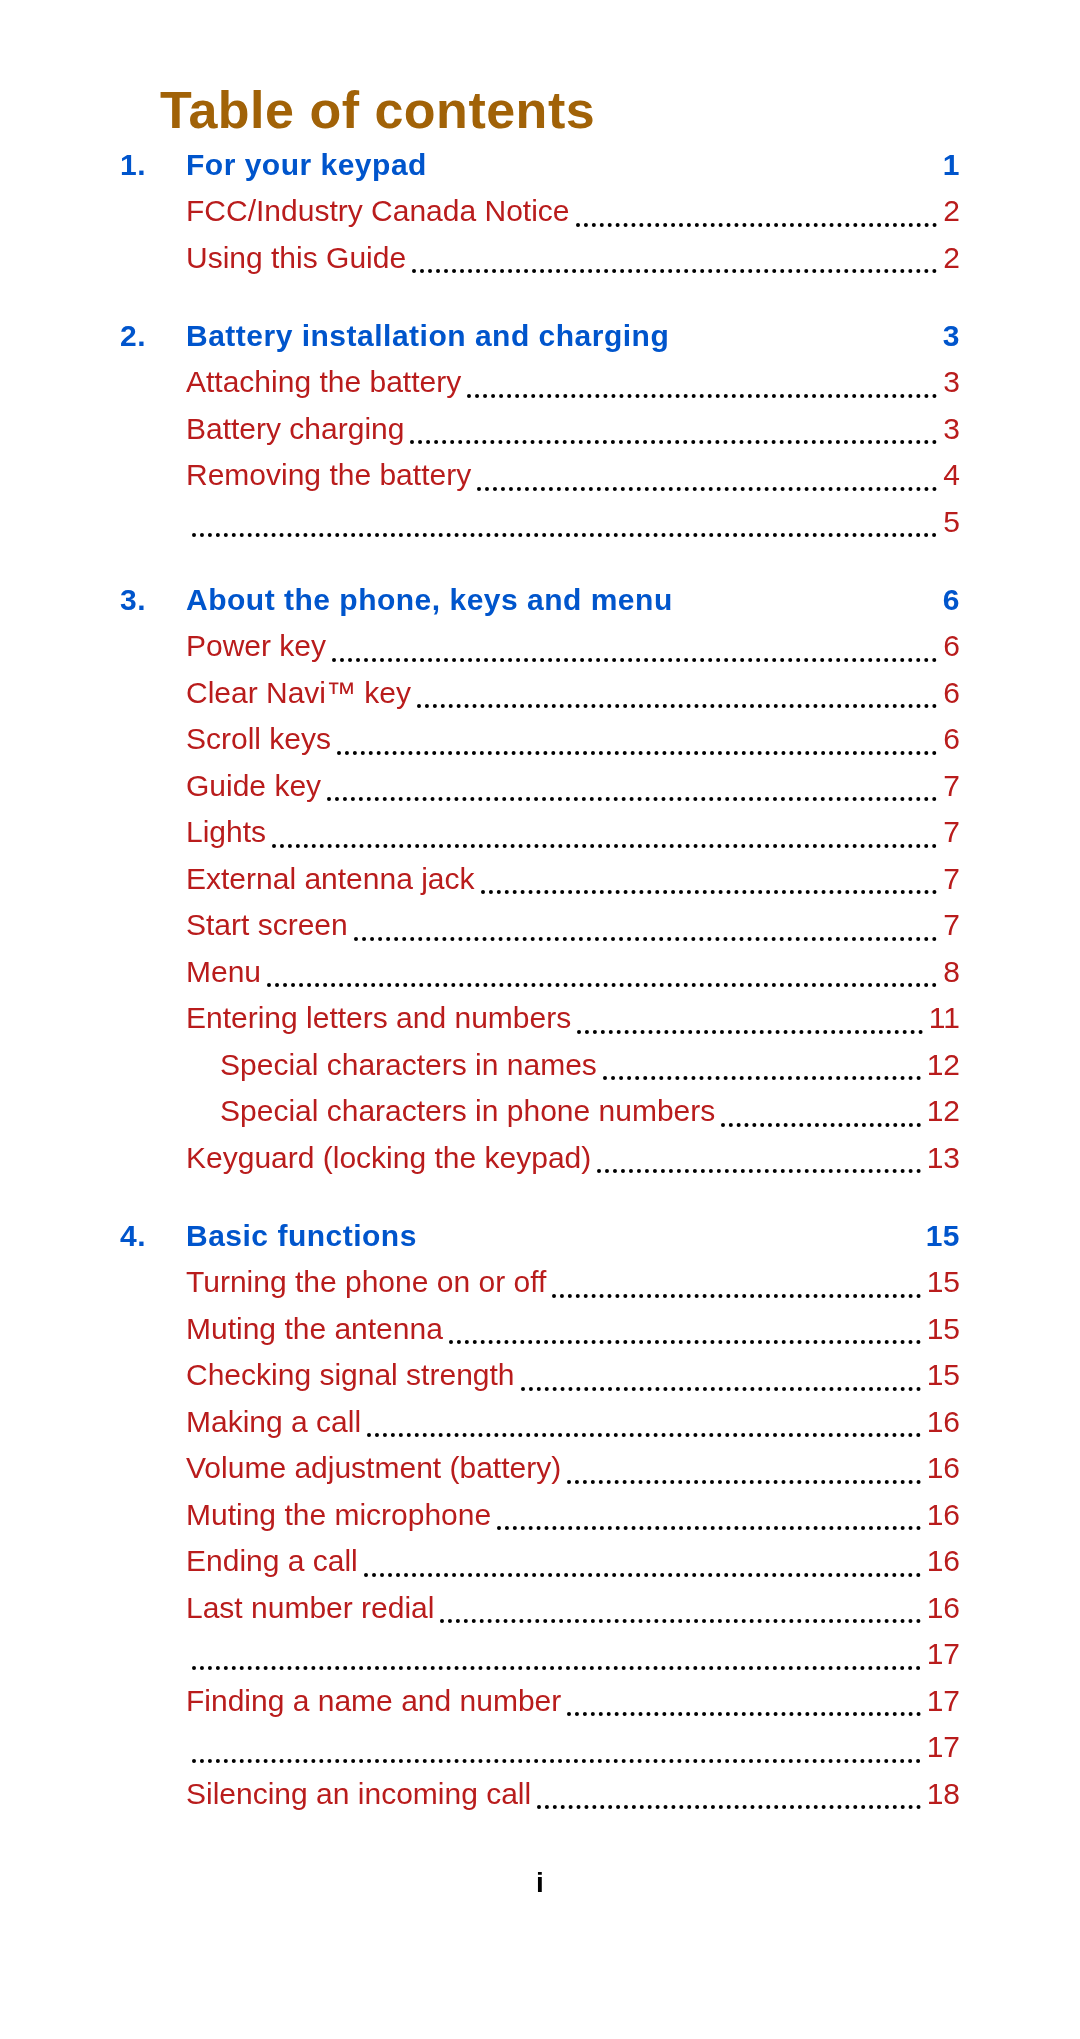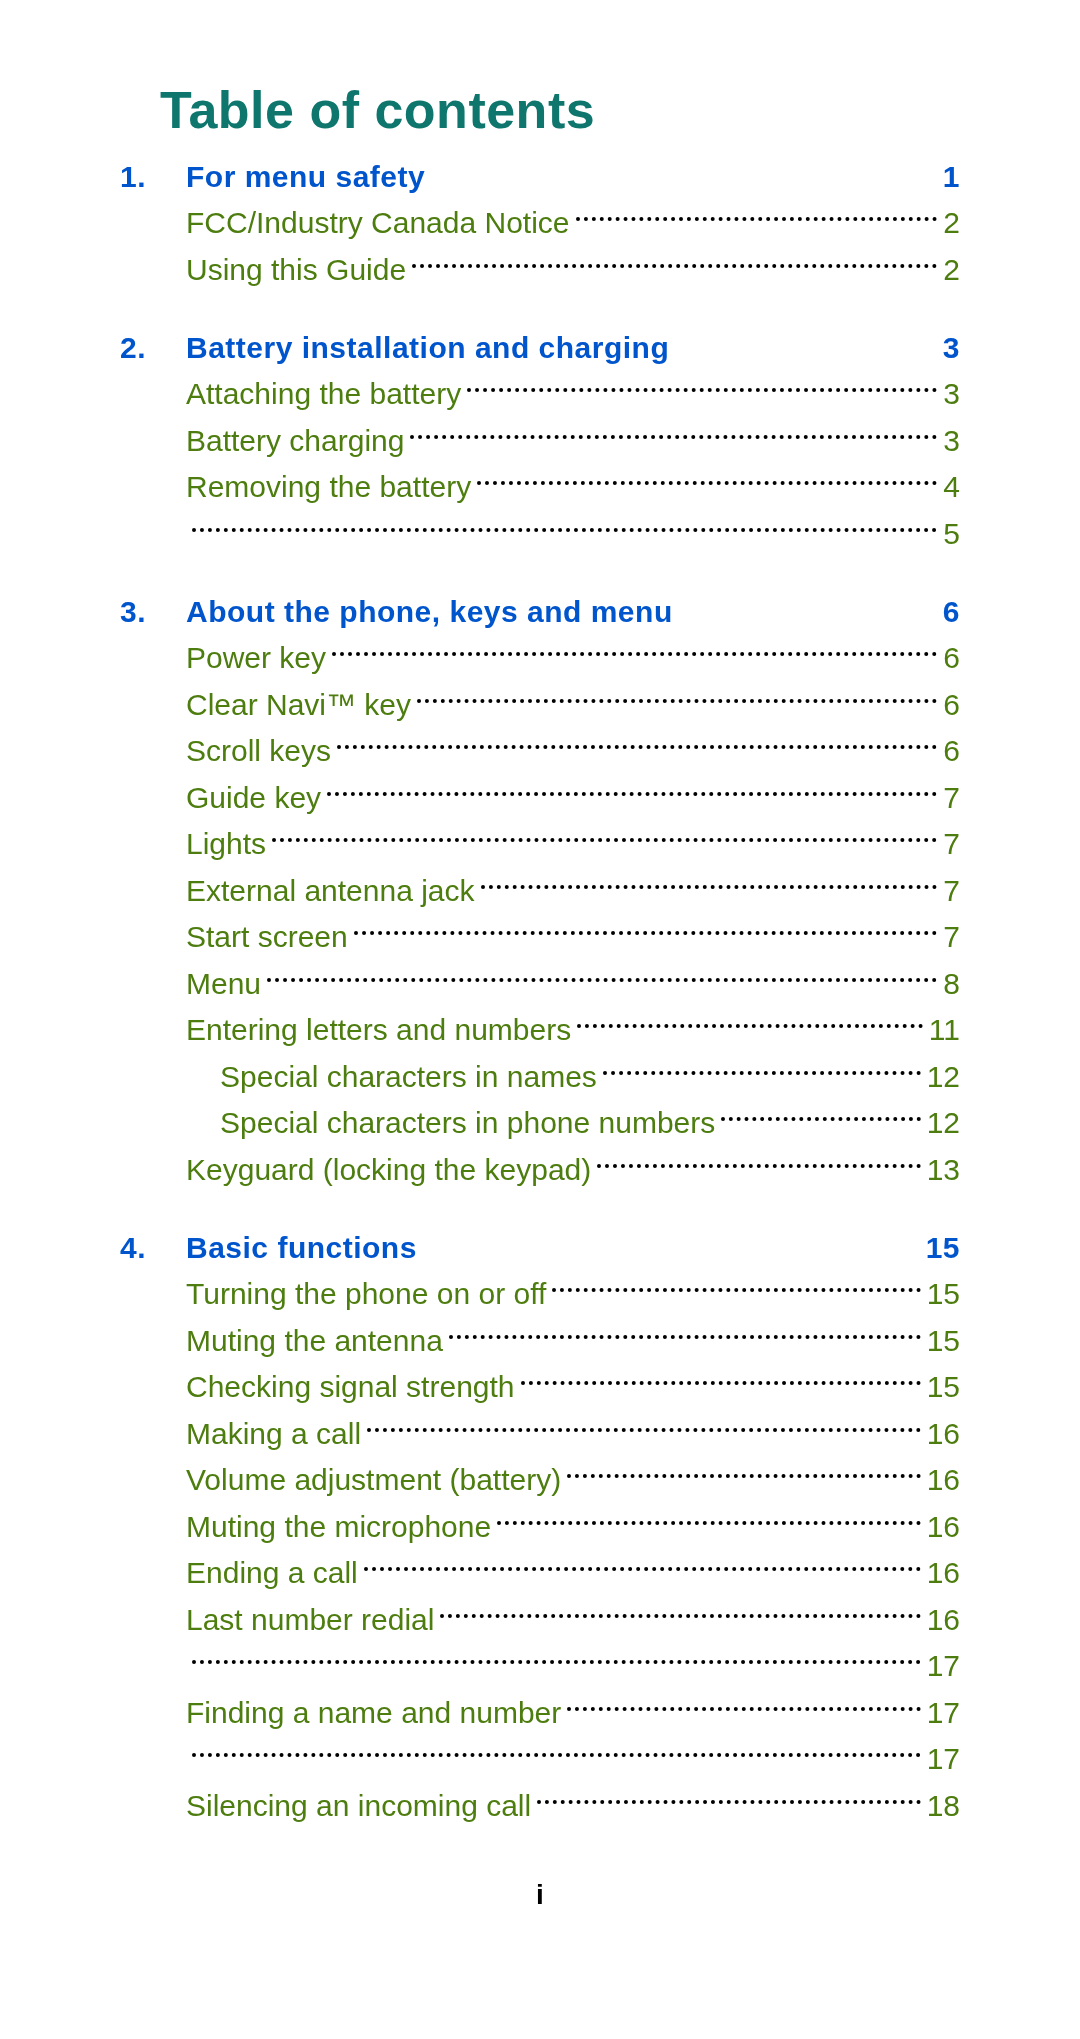--- a/index.html
+++ b/index.html
@@ -10,22 +10,22 @@
     color: #000;
     width: 1080px;
   }
   .page {
     padding: 80px 120px 60px 120px;
     box-sizing: border-box;
   }
   h1.title {
     font-size: 52px;
     font-weight: 600;
-    color: #0f766e;
-    margin: 0 0 20px 40px;
+    color: #a16207;
+    margin: 0 0 8px 40px;
     letter-spacing: 0.5px;
   }
   .section {
     margin-bottom: 38px;
   }
   .section-head {
     display: flex;
     align-items: baseline;
     font-size: 30px;
     font-weight: 600;
@@ -43,23 +43,23 @@
   }
   .section-head .spacer {
     flex: 1 1 auto;
   }
   .section-head .pg {
     flex: 0 0 auto;
     padding-left: 12px;
   }
   .entry {
     display: flex;
-    align-items: center;
+    align-items: flex-end;
     font-size: 30px;
-    color: #4d7c0f;
+    color: #b91c1c;
     line-height: 1.55;
     padding-left: 66px;
   }
   .entry.indent {
     padding-left: 100px;
   }
   .entry .label {
     flex: 0 1 auto;
     white-space: nowrap;
   }
@@ -82,21 +82,21 @@
 </style>
 </head>
 <body>
 
 <div class="page">
   <h1 class="title">Table of contents</h1>
   <div id="sections">
       <div class="section">
         <div class="section-head">
           <span class="num">1.</span>
-          <span class="label">For menu safety</span>
+          <span class="label">For your keypad</span>
           <span class="spacer"></span>
           <span class="pg">1</span>
         </div>
         <div class="entry">
           <span class="label">FCC/Industry Canada Notice</span>
           <span class="dots"></span>
           <span class="pg">2</span>
         </div>
         <div class="entry">
           <span class="label">Using this Guide</span>

